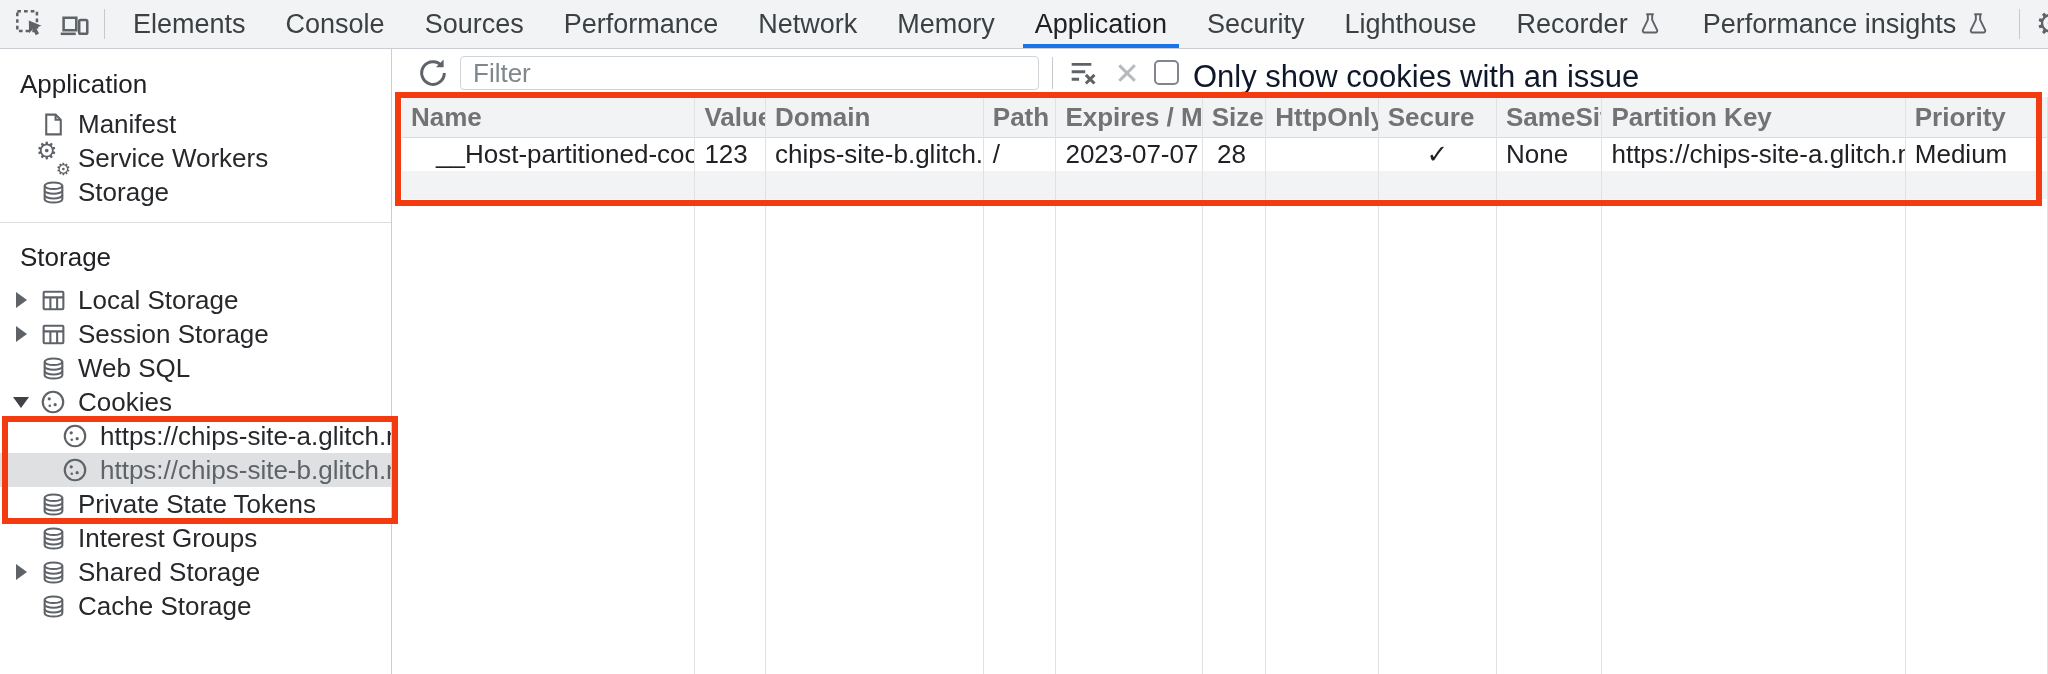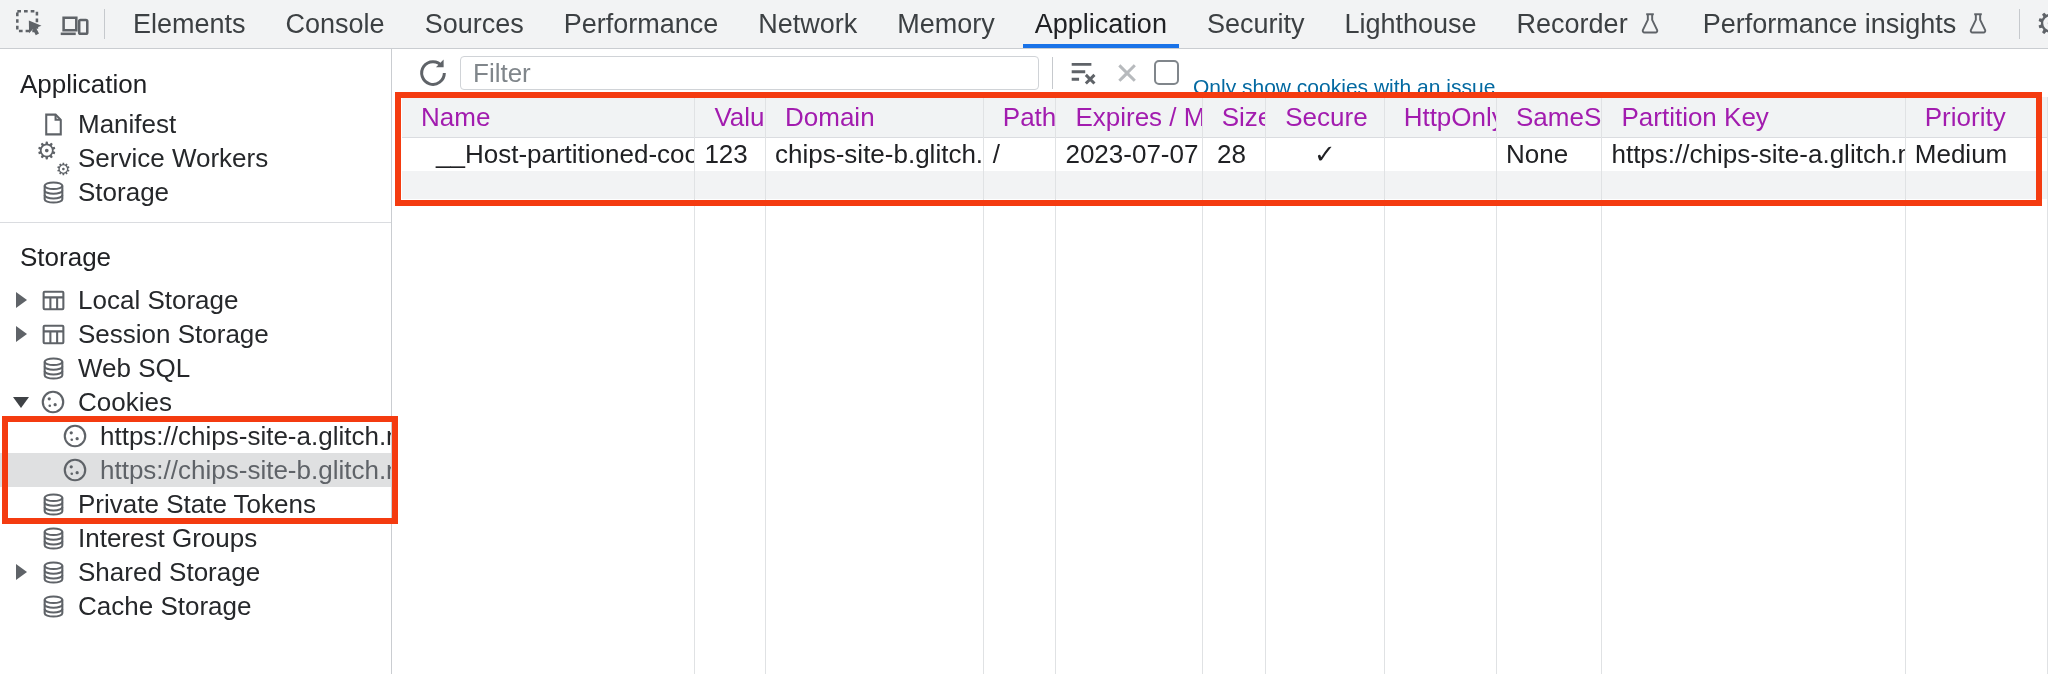--- a/index.html
+++ b/index.html
@@ -57,28 +57,28 @@
   .filter-input{
     position:absolute;left:58px;top:7px;width:579px;height:34px;box-sizing:border-box;
     border:1px solid #d0d3d7;border-radius:4px;padding:0 12px;font-size:26px;
     font-family:"Liberation Sans", sans-serif;color:#202124;outline:none;
   }
   .filter-input::placeholder{color:#80868b;}
   .toolbar .tb-div{position:absolute;left:650px;top:8px;width:1px;height:32px;background:#c6c9cd;}
   .clearfilter-btn{position:absolute;left:662px;top:6px;width:40px;height:36px;display:flex;align-items:center;justify-content:center;cursor:pointer;}
   .deleteselected-btn{position:absolute;left:704px;top:2px;width:42px;height:44px;display:flex;align-items:center;justify-content:center;font-size:30px;color:#b7babd;cursor:default;}
   .issue-checkbox{position:absolute;left:752px;top:11px;width:25px;height:25px;box-sizing:border-box;border:2px solid #80868b;border-radius:5px;background:#fff;cursor:pointer;}
-  .issue-label{position:absolute;left:791px;top:14px;height:48px;line-height:48px;font-size:21px;color:#0369a1;cursor:pointer;white-space:nowrap;}
+  .issue-label{position:absolute;left:791px;top:4px;height:48px;line-height:48px;font-size:31px;color:#0f172a;cursor:pointer;white-space:nowrap;}
   
   .grid{position:absolute;top:48px;left:0;right:0;bottom:0;display:flex;}
   .col{box-sizing:border-box;border-right:1px solid #e0e2e4;height:100%;overflow:hidden;}
   .col .h{
     height:41px;line-height:40px;box-sizing:border-box;background:#f1f3f4;
-    border-bottom:1px solid #dadce0;padding:0 19px;font-size:26px;color:#a21caf;
-    white-space:nowrap;overflow:hidden;cursor:pointer;
+    border-bottom:1px solid #dadce0;padding:0 9px;font-size:26px;color:#737373;
+    white-space:nowrap;overflow:hidden;cursor:pointer;font-weight:bold;
   }
   .col .d{height:33px;line-height:33px;padding:0 9px;font-size:26px;white-space:nowrap;overflow:hidden;cursor:pointer;}
   .col .s{height:28px;background:#f2f3f4;}
   .w0{width:295px;}.w1{width:71px;}.w2{width:219px;}.w3{width:73px;}.w4{width:147px;}
   .w5{width:64px;}.w6{width:113px;}.w7{width:119px;}.w8{width:106px;}.w9{width:305px;}.w10{width:143px;}
   .d.name-cell{padding-left:34px;}
   .d.num-cell{text-align:center;padding-right:14px;}
   .d.center-cell{text-align:center;}
   
   .hl{position:absolute;border:6px solid #f43b10;box-sizing:border-box;pointer-events:none;z-index:5;}
@@ -369,30 +369,30 @@
     <div class="col w4">
       <div class="h">Expires / M…</div>
       <div class="d">2023-07-07…</div>
       <div class="s"></div>
     </div>
     <div class="col w5">
       <div class="h">Size</div>
       <div class="d num-cell">28</div>
       <div class="s"></div>
     </div>
+    <div class="col w6">
+      <div class="h">HttpOnly</div>
+      <div class="d center-cell"></div>
+      <div class="s"></div>
+    </div>
     <div class="col w7">
       <div class="h">Secure</div>
       <div class="d center-cell">✓</div>
       <div class="s"></div>
     </div>
-    <div class="col w6">
-      <div class="h">HttpOnly</div>
-      <div class="d center-cell"></div>
-      <div class="s"></div>
-    </div>
     <div class="col w8">
       <div class="h">SameSite</div>
       <div class="d">None</div>
       <div class="s"></div>
     </div>
     <div class="col w9">
       <div class="h">Partition Key</div>
       <div class="d">https://chips-site-a.glitch.me</div>
       <div class="s"></div>
     </div>

